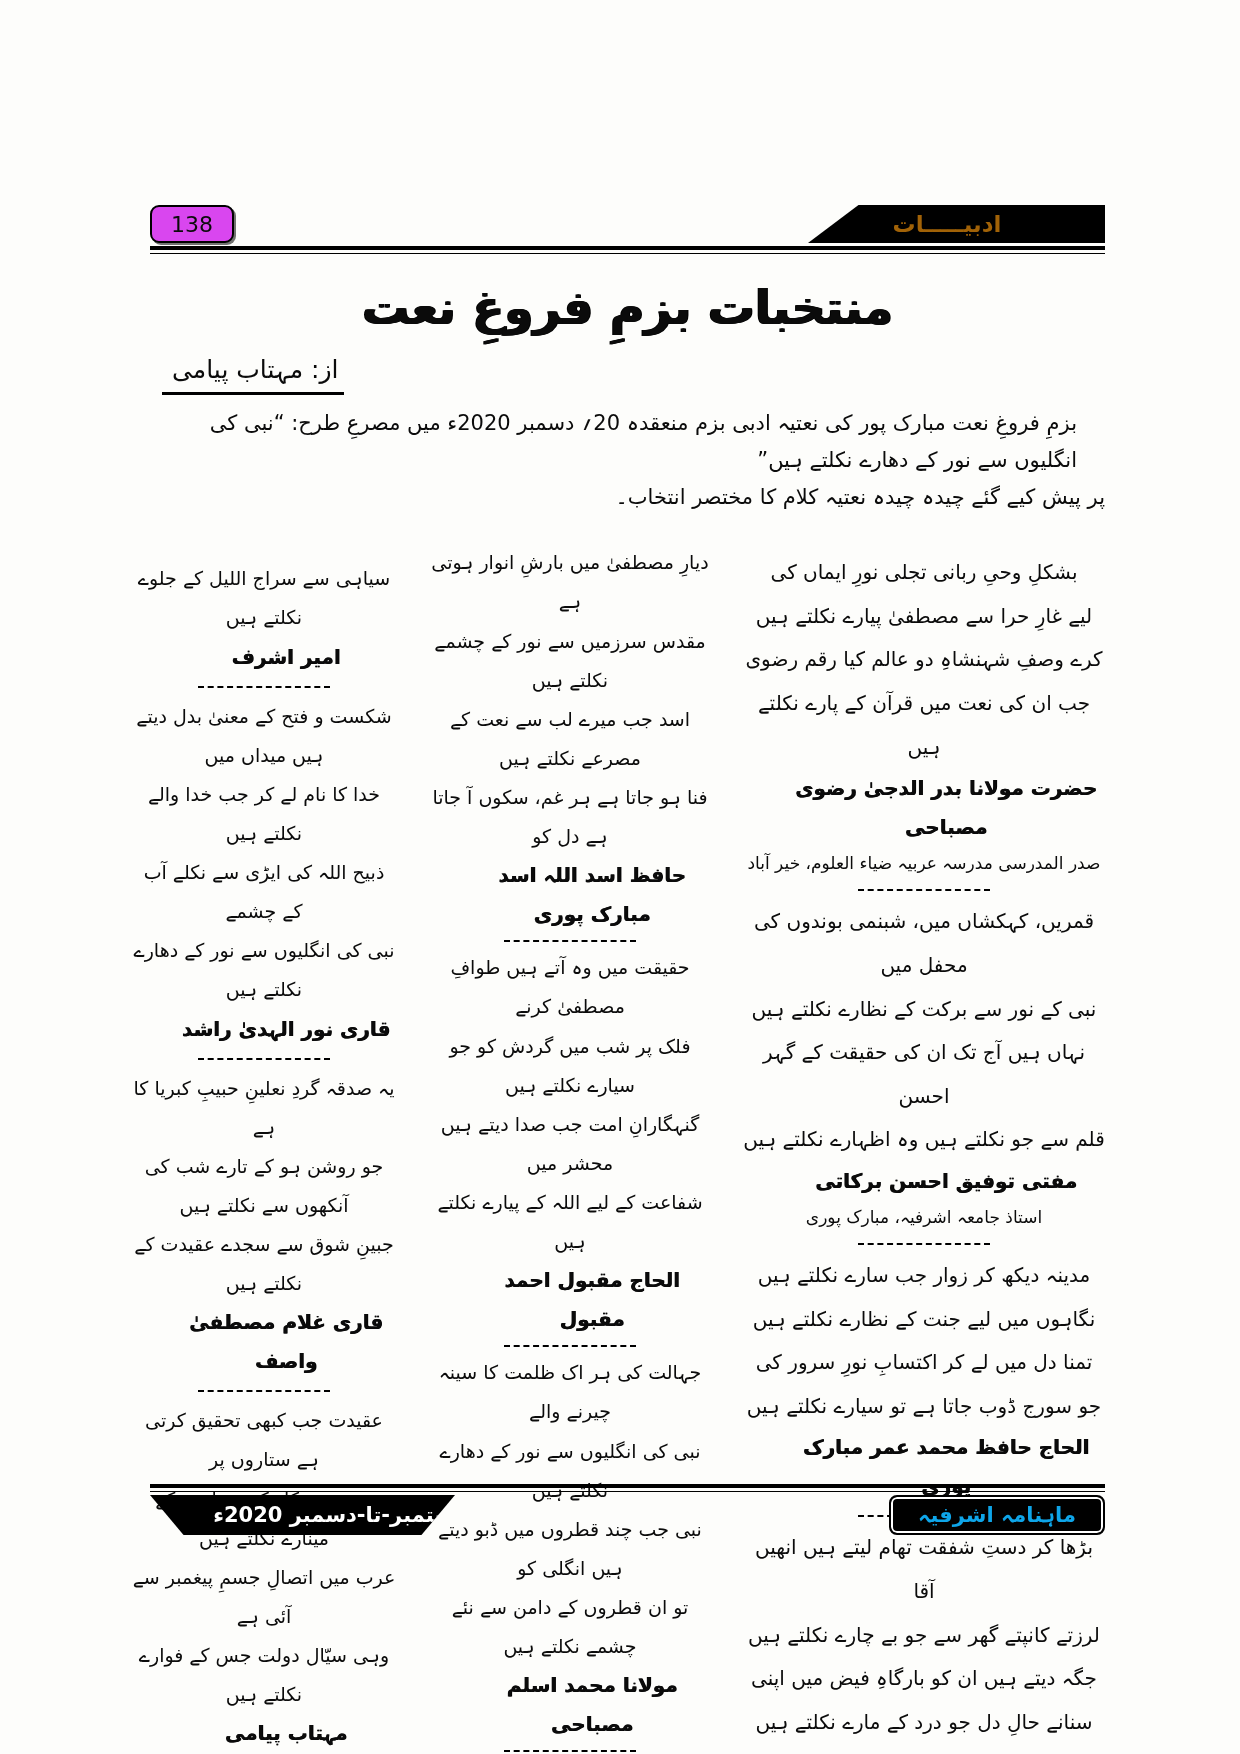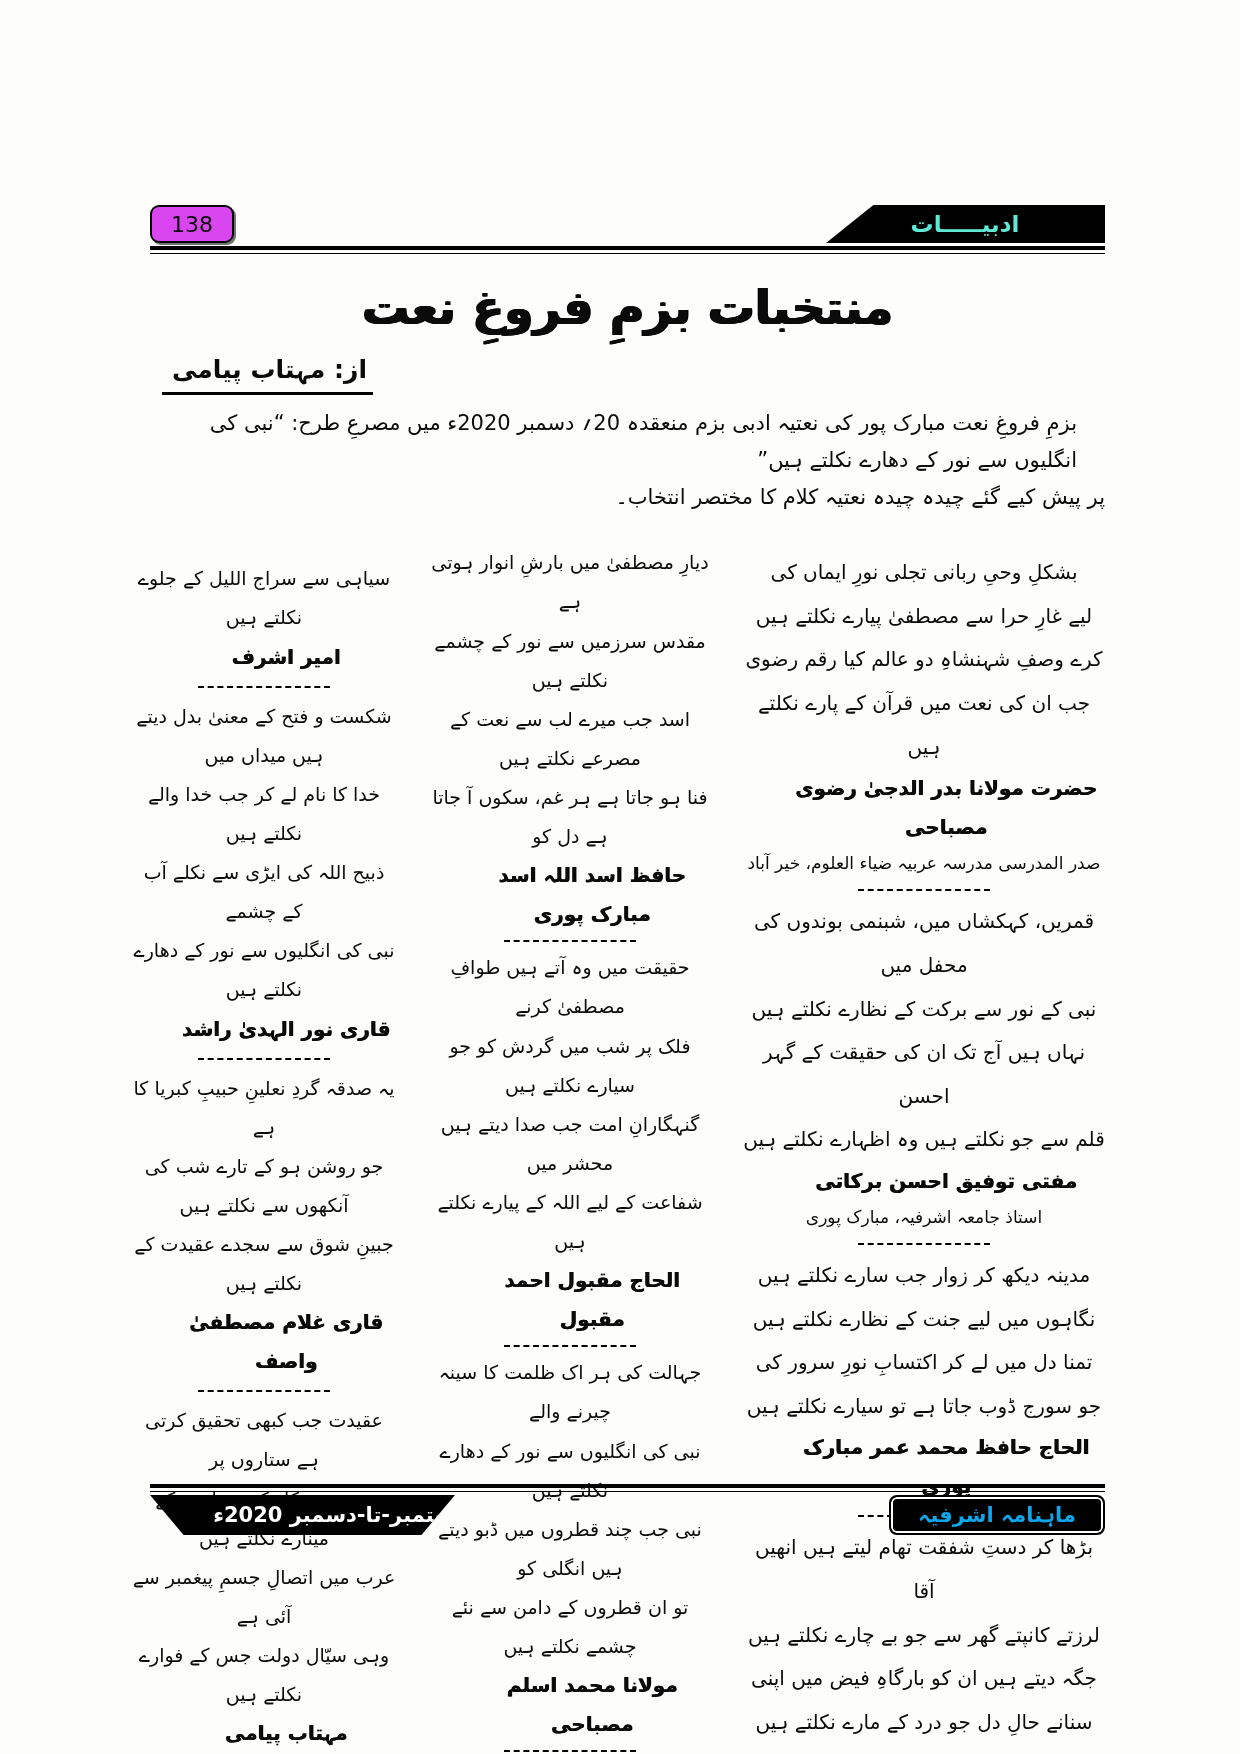--- a/index.html
+++ b/index.html
@@ -10,35 +10,35 @@
   .page{position:absolute;left:150px;right:135px;top:0;}
 
   
   .header{margin-top:205px;display:flex;justify-content:space-between;align-items:flex-end;}
   .pageno-box{
     width:80px;height:34px;border:2px solid #000;border-radius:9px;
     box-shadow:2px 2px 0 rgba(0,0,0,.55);display:flex;align-items:center;justify-content:center;
     font-size:22px;background:#d946ef;
   }
   .section-banner{
-    width:278px;height:38px;background:#000;color:#5eead4;
+    width:278px;height:38px;background:#000;color:#a16207;
     clip-path:polygon(17% 0,100% 0,100% 100%,0 100%);
     display:flex;align-items:center;justify-content:center;
-    font-size:23px;font-weight:bold;direction:rtl;padding-right:1px;
+    font-size:23px;font-weight:bold;direction:rtl;padding-right:19px;
   }
   .header-rule{margin-top:3px;border-top:4px solid #000;border-bottom:1.5px solid #000;height:3px;}
 
   
   .title{
     text-align:center;direction:rtl;font-size:47px;font-weight:bold;margin-top:26px;
     text-shadow:1px 0 0 #000, -1px 0 0 #000;letter-spacing:-1px;
   }
   .byline-row{margin-top:20px;text-align:left;}
   .byline{
-    display:inline-block;direction:rtl;font-size:25px;font-weight:bold;
+    display:inline-block;direction:rtl;font-size:25px;font-weight:normal;
     border-bottom:3px solid #000;padding:0 6px 8px 10px;margin-left:12px;
   }
   .intro{direction:rtl;text-align:right;font-size:21px;line-height:1.75;margin-top:10px;}
   .intro .l1{padding-right:28px;}
   .intro .l2{}
 
   
   .columns{display:flex;direction:rtl;gap:30px;margin-top:22px;}
   .col{display:flex;flex-direction:column;}
   .col-right{flex:0 0 362px;padding-top:14px;}

